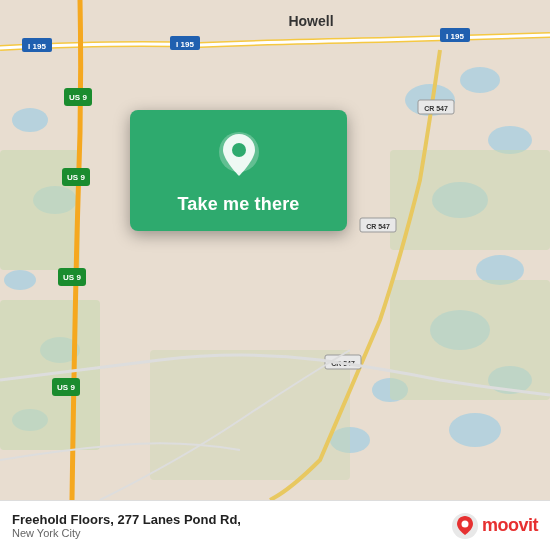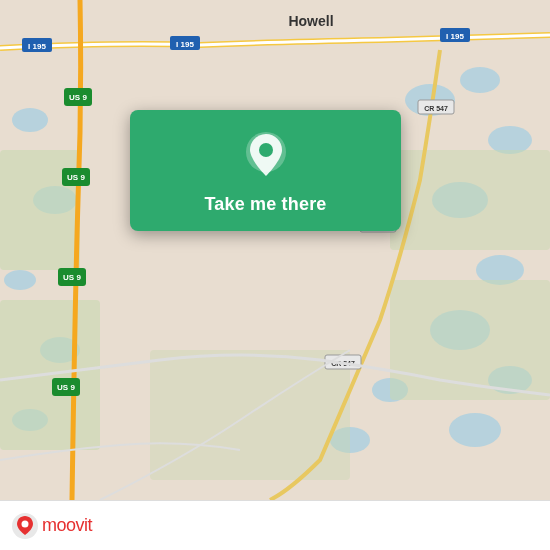--- a/index.html
+++ b/index.html
@@ -26,21 +26,21 @@
       top: 0; left: 0;
       width: 100%;
       height: 100%;
     }
 
     
     #location-card {
       position: absolute;
       top: 110px;
       left: 130px;
-      width: 271px;
+      width: 217px;
       background: #2eaa6e;
       border-radius: 8px;
       padding: 20px 16px 16px;
       display: flex;
       flex-direction: column;
       align-items: center;
       box-shadow: 0 4px 16px rgba(0,0,0,0.35);
       cursor: pointer;
     }
 
@@ -105,21 +105,21 @@
       gap: 4px;
     }
 
     #moovit-icon {
       width: 26px;
       height: 26px;
     }
 
     #moovit-text {
       font-size: 18px;
-      font-weight: 400;
+      font-weight: 700;
       color: #e63030;
       letter-spacing: -0.5px;
     }
   </style>
 </head>
 <body>
 
 <div id="map-container">
 
   <svg id="map-svg" viewBox="0 0 550 500" xmlns="http://www.w3.org/2000/svg">
@@ -193,20 +193,24 @@
       <circle cx="26" cy="22" r="20" fill="rgba(255,255,255,0.25)"></circle>
       <path d="M26 4 C17.16 4 10 11.16 10 20 C10 30 26 46 26 46 C26 46 42 30 42 20 C42 11.16 34.84 4 26 4 Z" fill="white" opacity="0.9"></path>
       <circle cx="26" cy="20" r="7" fill="#2eaa6e"></circle>
     </svg>
     <button id="take-me-there-btn">Take me there</button>
   </div>
 
 </div>
 
 <div id="bottom-bar">
+  <div id="address-section">
+    <span id="address-line">Freehold Floors, 277 Lanes Pond Rd,</span>
+    <span id="city-line">New York City</span>
+  </div>
   <div id="moovit-logo">
 
     <svg id="moovit-icon" viewBox="0 0 26 26" xmlns="http://www.w3.org/2000/svg">
       <circle cx="13" cy="13" r="13" fill="#e8e8e8"></circle>
       <path d="M13 3 C8.58 3 5 6.58 5 11 C5 16.5 13 22 13 22 C13 22 21 16.5 21 11 C21 6.58 17.42 3 13 3Z" fill="#e63030"></path>
       <circle cx="13" cy="11" r="3.5" fill="white"></circle>
     </svg>
     <span id="moovit-text">moovit</span>
   </div>
 </div>

